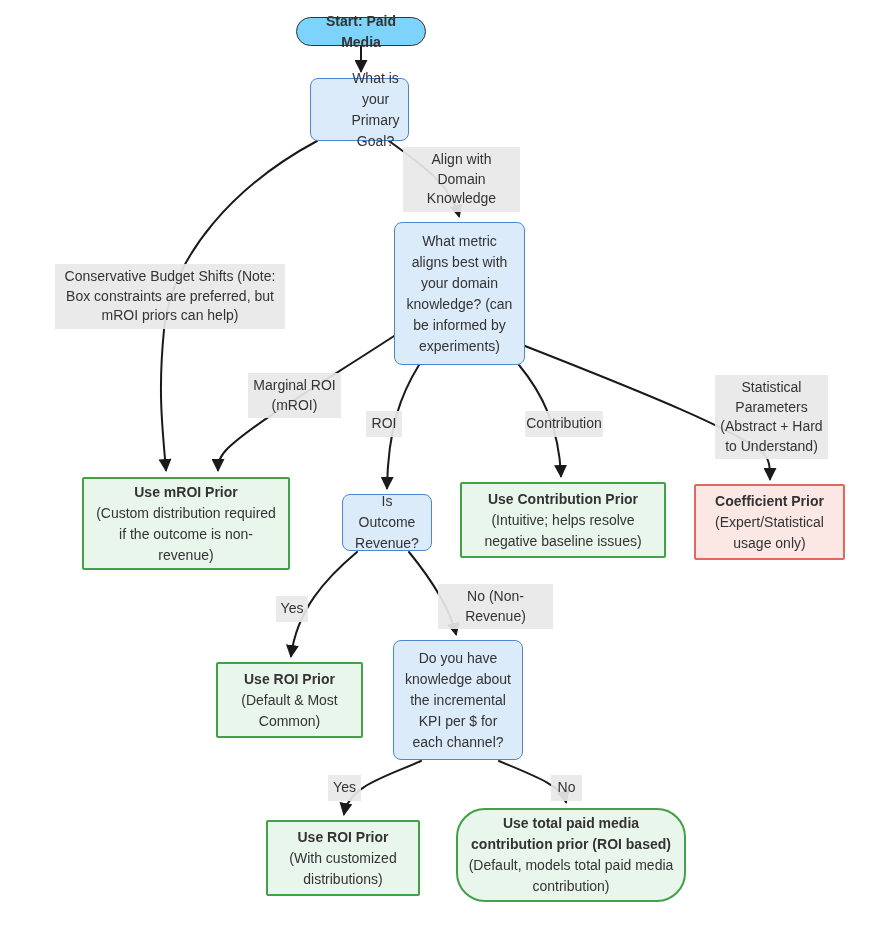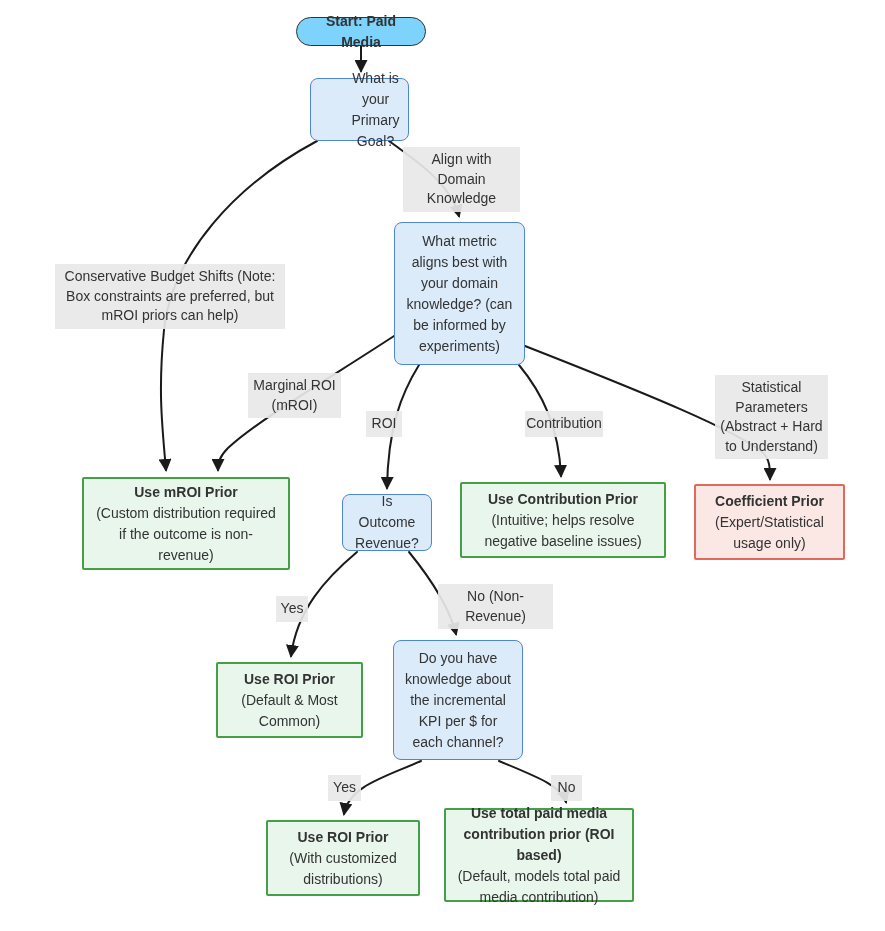--- a/index.html
+++ b/index.html
@@ -127,18 +127,18 @@
 
   <div class="node question" style="left:393px;top:640px;width:130px;height:120px;">
     <span>Do you have knowledge about the incremental KPI per $ for each channel?</span>
   </div>
 
   <div class="node recommend" style="left:266px;top:820px;width:154px;height:76px;">
     <span class="title">Use ROI Prior</span>
     <span class="subtitle">(With customized distributions)</span>
   </div>
 
-  <div class="node recommend" style="left:444px;top:808px;width:190px;height:94px;">
+  <div class="node recommend" style="left:456px;top:808px;width:230px;height:94px;border-radius:29px;">
     <span class="title">Use total paid media contribution prior (ROI based)</span>
     <span class="subtitle">(Default, models total paid media contribution)</span>
   </div>
 
 </div>
 
 </body></html>

